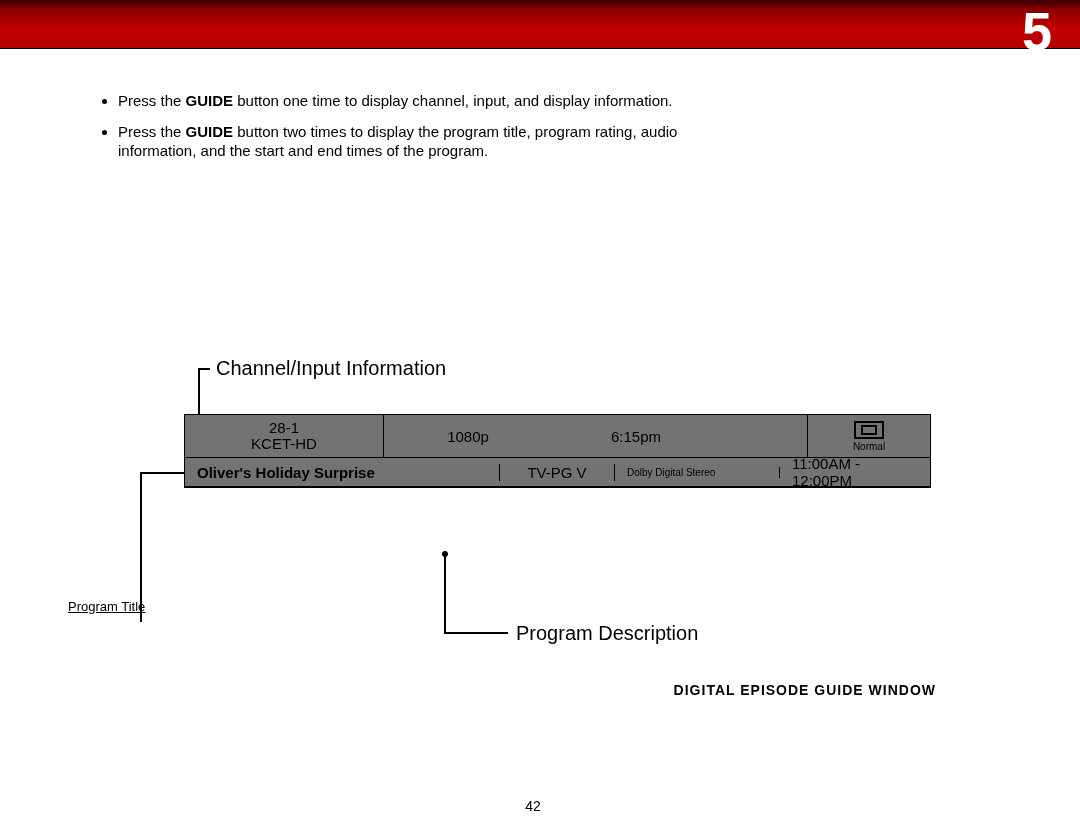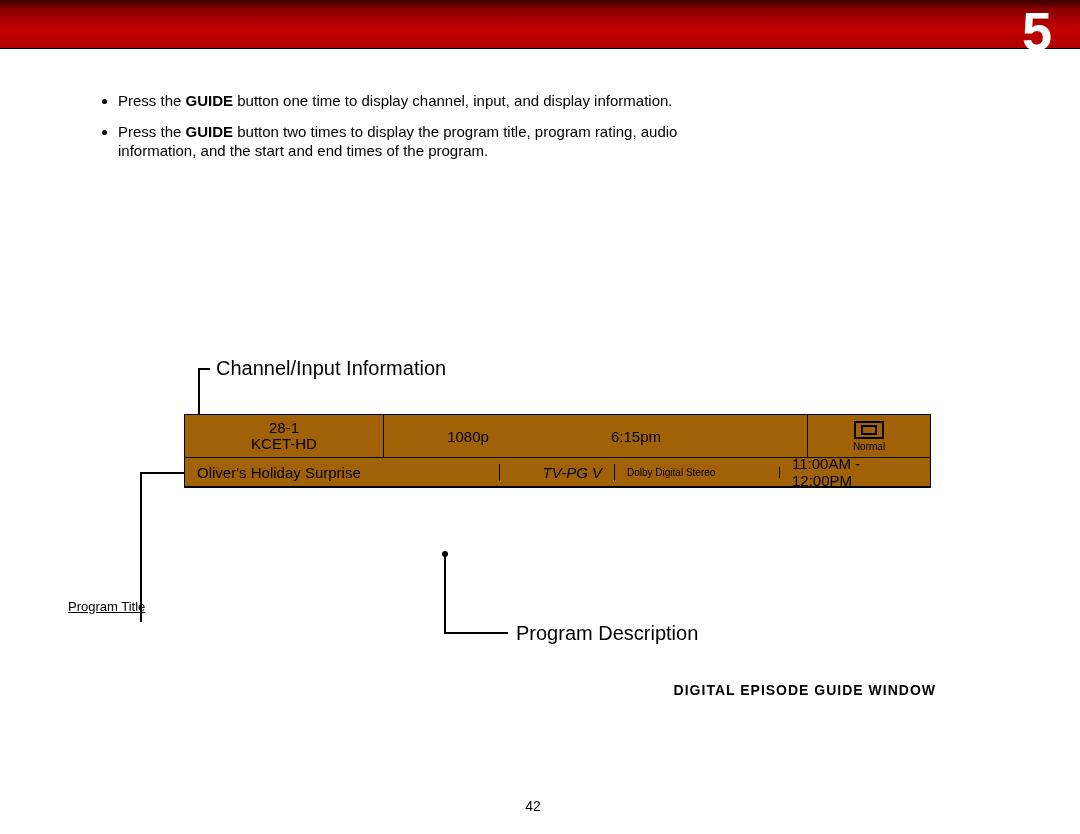--- a/index.html
+++ b/index.html
@@ -83,21 +83,21 @@
     font-size: 20px;
   }
 
   .info-table {
     position: absolute;
     left: 148px;
     top: 62px;
     width: 745px;
     border: 1.5px solid #000;
     font-size: 15px;
-    background: #a16207;
+    background: #737373;
   }
   .row1 {
     display: flex;
     border-bottom: 1.5px solid #000;
     height: 42px;
   }
   .row1 > div {
     display:flex;
     flex-direction:column;
     justify-content:center;
@@ -116,22 +116,22 @@
     content:''; position:absolute; left:5px; top:2px; width:12px; height:6px; border:2px solid #000;
   }
 
   .row2 {
     display: flex;
     border-bottom: 1.5px solid #000;
     height: 28px;
     align-items:center;
   }
   .row2 > div { padding: 0 12px; }
-  .row2-cell1 { width: 290px; border-right:1.5px solid #000; }
-  .row2-cell2 { width: 90px;  border-right:1.5px solid #000; text-align:right;font-style:italic; }
+  .row2-cell1 { width: 290px; border-right:1.5px solid #000;font-weight:bold; }
+  .row2-cell2 { width: 90px;  border-right:1.5px solid #000; text-align:center; }
   .row2-cell3 { width: 140px; border-right:1.5px solid #000; font-size:10px; text-align:left; }
   .row2-cell4 { flex:1; }
 
   .row3 {
     padding: 8px 14px 14px 14px;
     line-height: 1.25;
     font-size: 15px;
   }
 
   

